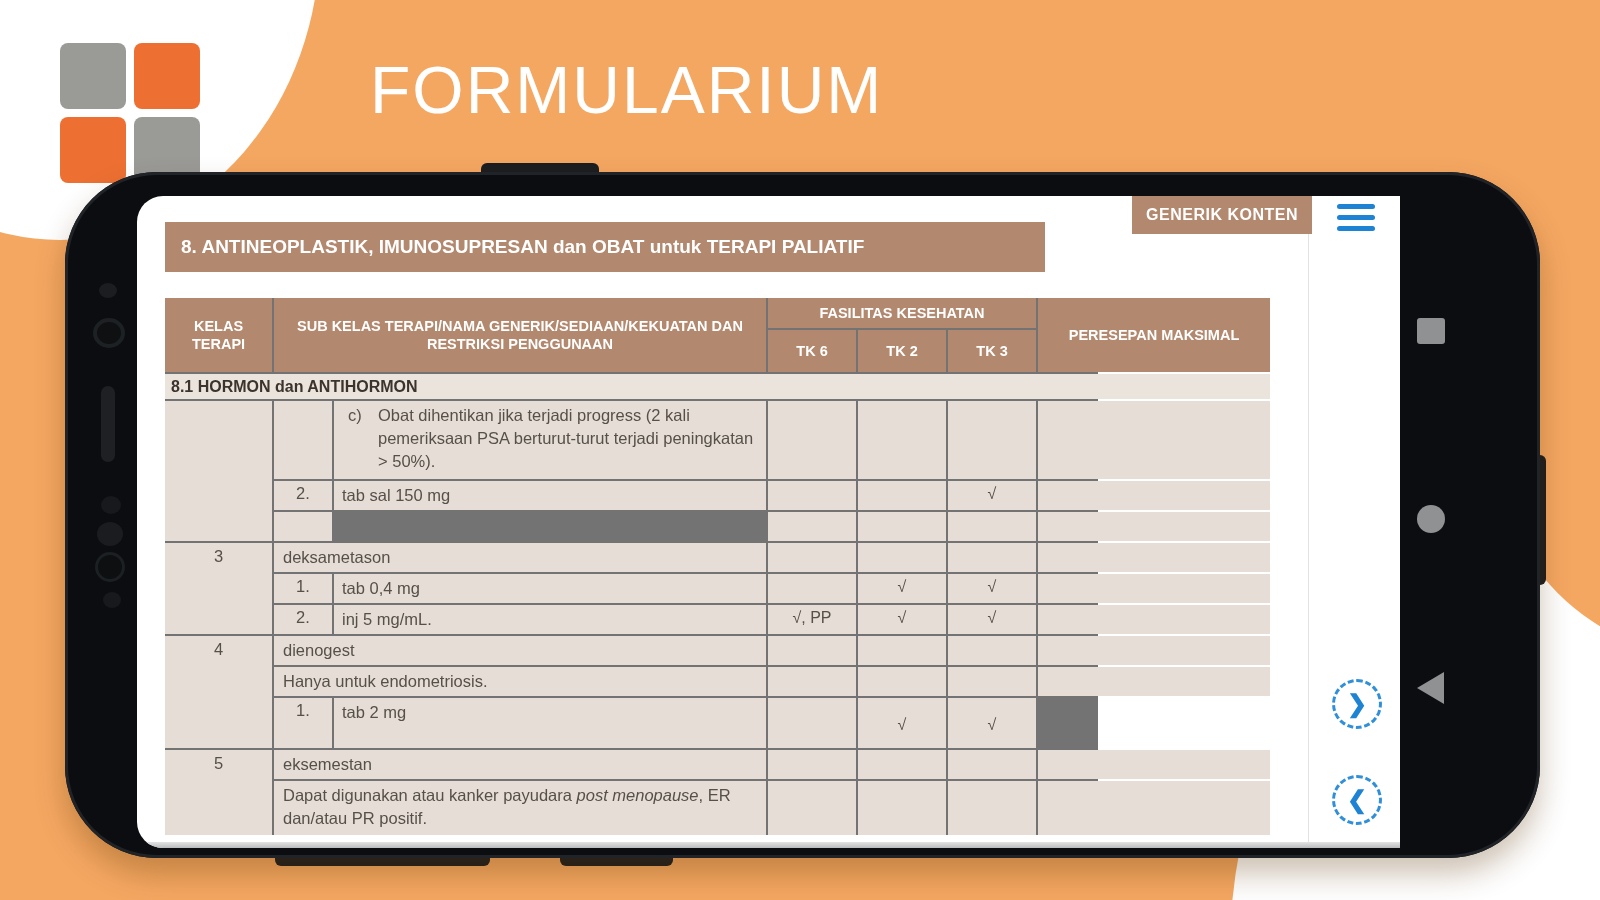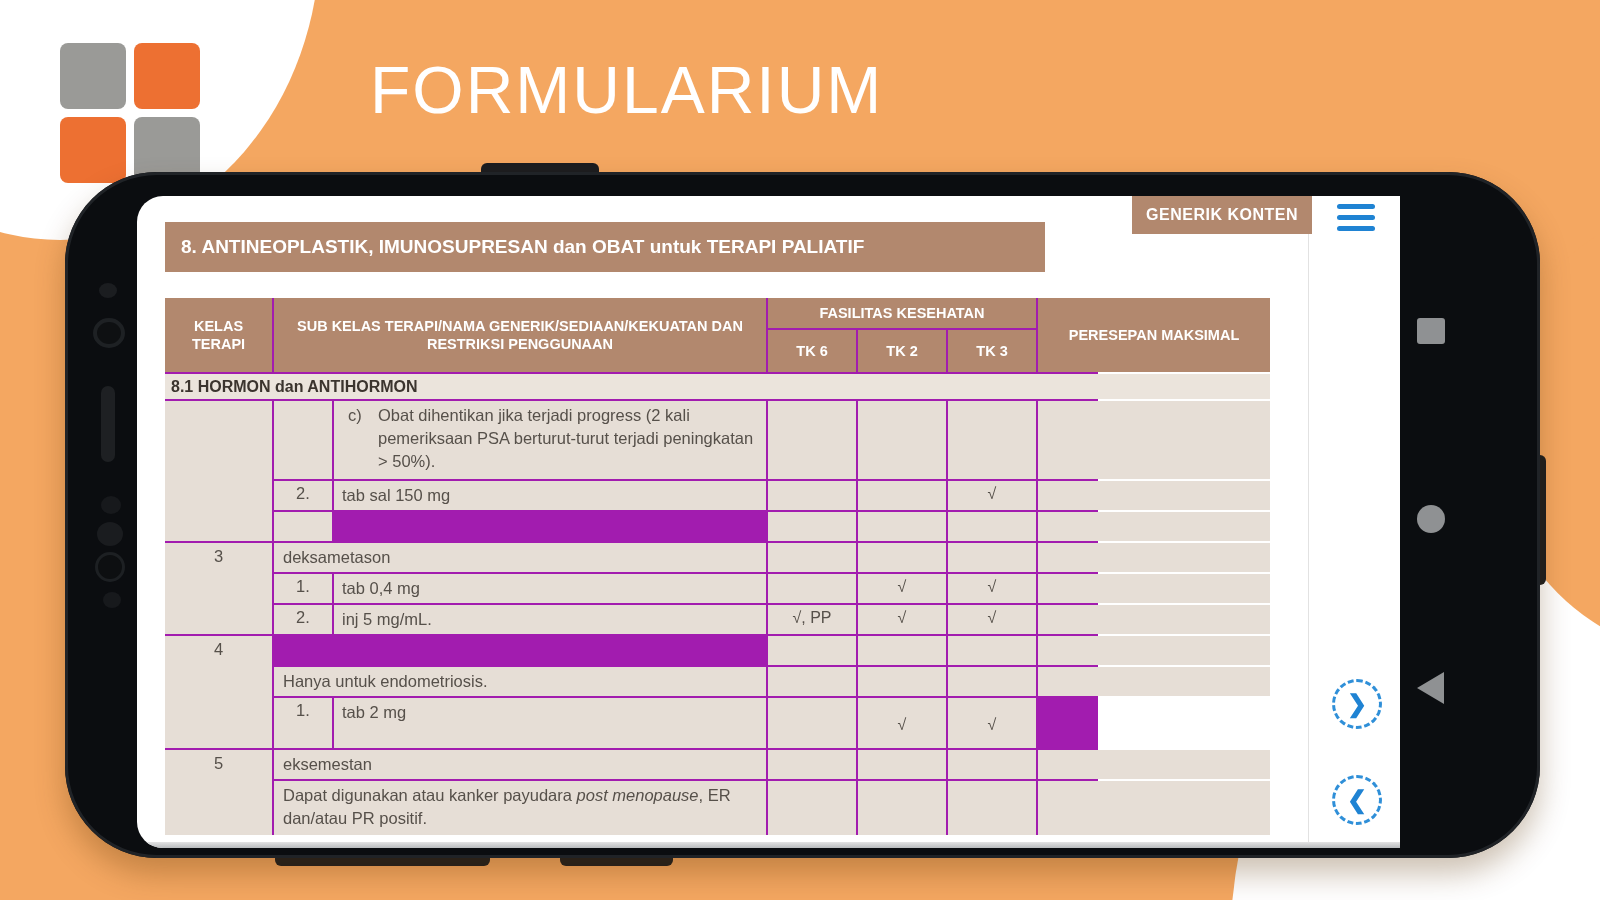--- a/index.html
+++ b/index.html
@@ -59,21 +59,21 @@
     background:#b2886e;color:#ffffff;font-weight:700;font-size:16px;letter-spacing:.5px;
     display:flex;align-items:center;justify-content:center;border:none;cursor:pointer;}
   .hamburger{position:absolute;left:1200px;top:8px;width:38px;cursor:pointer;}
   .hamburger .bar{height:5px;background:#1f83d3;border-radius:3px;margin-bottom:6px;}
   
   .sec-title{position:absolute;left:28px;top:26px;width:880px;height:50px;
     background:#b2886e;color:#ffffff;font-weight:700;font-size:19px;
     display:flex;align-items:center;padding-left:16px;box-sizing:border-box;}
   
   .ftable{position:absolute;left:28px;top:102px;width:933px;
-    display:grid;gap:2px;background:#a21caf;
+    display:grid;gap:2px;background:#737373;
     grid-template-columns:107px 58px 432px 88px 88px 88px 232px;
     grid-template-rows:30px 42px 25px 78px 29px 29px 29px 29px 29px 29px 29px 50px 29px 54px;
     font-size:16.5px;color:#56504a;}
   .hd{background:#b2886e;color:#ffffff;font-weight:700;font-size:14.5px;line-height:1.25;
     display:flex;align-items:center;justify-content:center;text-align:center;padding:2px 6px;box-sizing:border-box;}
   .bd{background:#e6ded6;box-sizing:border-box;}
   .sec-row{background:#ebe4dc;color:#3b342e;font-weight:700;font-size:16px;
     display:flex;align-items:center;padding-left:6px;box-sizing:border-box;}
   .txt{padding:3px 8px;line-height:23px;}
   .pad9{padding-left:9px;}
@@ -191,20 +191,21 @@
       <div class="bd" style="grid-area:8/7/9/8"></div>
 
       <div class="bd numc" style="grid-area:9/2/10/3">2.</div>
       <div class="bd txt" style="grid-area:9/3/10/4">inj 5 mg/mL.</div>
       <div class="bd tkc" style="grid-area:9/4/10/5">√, PP</div>
       <div class="bd tkc" style="grid-area:9/5/10/6">√</div>
       <div class="bd tkc" style="grid-area:9/6/10/7">√</div>
       <div class="bd" style="grid-area:9/7/10/8"></div>
 
       <div class="bd kls" style="grid-area:10/1/13/2">4</div>
+      <div class="bd txt pad9" style="grid-area:10/2/11/4">dienogest</div>
       <div class="bd" style="grid-area:10/4/11/5"></div>
       <div class="bd" style="grid-area:10/5/11/6"></div>
       <div class="bd" style="grid-area:10/6/11/7"></div>
       <div class="bd" style="grid-area:10/7/11/8"></div>
 
       <div class="bd txt pad9" style="grid-area:11/2/12/4">Hanya untuk endometriosis.</div>
       <div class="bd" style="grid-area:11/4/12/5"></div>
       <div class="bd" style="grid-area:11/5/12/6"></div>
       <div class="bd" style="grid-area:11/6/12/7"></div>
       <div class="bd" style="grid-area:11/7/12/8"></div>

